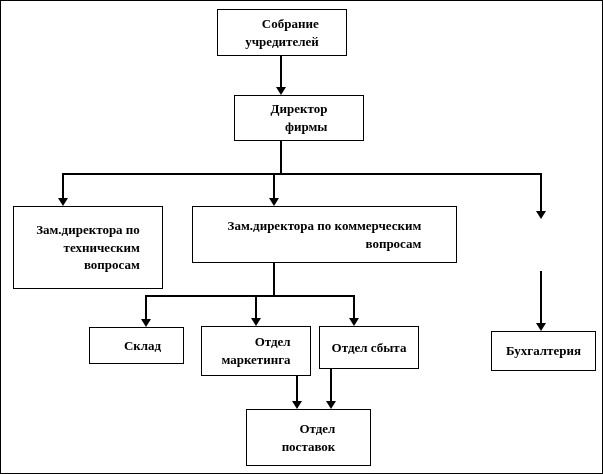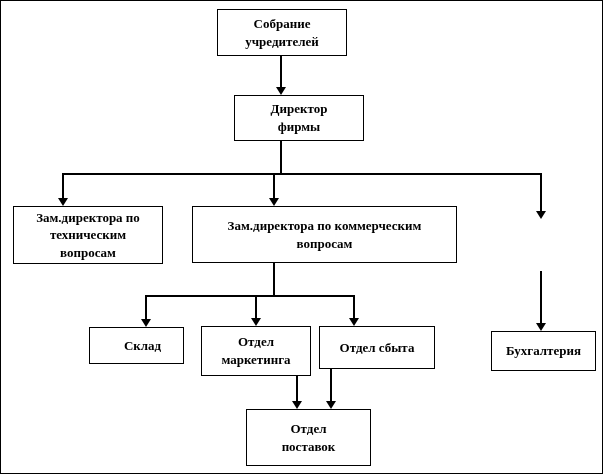--- a/index.html
+++ b/index.html
@@ -16,21 +16,21 @@
     font-family: "Liberation Serif", "DejaVu Serif", serif;
     overflow: hidden;
   }
   .node {
     position: absolute;
     background: #ffffff;
     border: 1px solid #000000;
     display: flex;
     align-items: center;
     justify-content: center;
-    text-align: center;
+    text-align: right;
     font-weight: bold;
     font-size: 13px;
     line-height: 1.35;
     color: #000000;
     white-space: pre-line;
     box-sizing: border-box;
     padding: 2px 4px;
   }
   .vline {
     position: absolute;
@@ -70,21 +70,21 @@
 
   <div class="vline" style="left:61px; top:172px; height:25px;"></div>
   <div class="arrowhead" style="left:57px; top:197px;"></div>
 
   <div class="vline" style="left:272px; top:172px; height:25px;"></div>
   <div class="arrowhead" style="left:268px; top:197px;"></div>
 
   <div class="vline" style="left:539px; top:172px; height:38px;"></div>
   <div class="arrowhead" style="left:535px; top:210px;"></div>
 
-  <div class="node" style="left:12px; top:205px; width:150px; height:58px;">Зам.директора по
+  <div class="node" style="left:12px; top:205px; width:150px; height:83px;">Зам.директора по
 техническим
 вопросам</div>
 
   <div class="node" style="left:178px; top:205px; width:265px; height:57px;margin-left:13px;">Зам.директора по коммерческим
 вопросам</div>
 
 
   <div class="vline" style="left:272px; top:262px; height:34px;"></div>
   <div class="hline" style="left:144px; top:294px; width:210px;"></div>
 
@@ -98,21 +98,21 @@
   <div class="arrowhead" style="left:348px; top:317px;"></div>
 
   <div class="vline" style="left:539px; top:270px; height:52px;"></div>
   <div class="arrowhead" style="left:535px; top:322px;"></div>
 
   <div class="node" style="left:88px; top:326px; width:95px; height:37px;padding-left:16px;">Склад</div>
 
   <div class="node" style="left:200px; top:325px; width:110px; height:50px;">Отдел
 маркетинга</div>
 
-  <div class="node" style="left:318px; top:325px; width:116px; height:43px;">Отдел сбыта</div>
+  <div class="node" style="left:318px; top:325px; width:100px; height:43px;">Отдел сбыта</div>
 
   <div class="node" style="left:490px; top:330px; width:105px; height:40px;">Бухгалтерия</div>
 
   <div class="vline" style="left:295px; top:375px; height:25px;"></div>
   <div class="arrowhead" style="left:291px; top:400px;"></div>
 
   <div class="vline" style="left:329px; top:368px; height:32px;"></div>
   <div class="arrowhead" style="left:325px; top:400px;"></div>
 
   <div class="node" style="left:245px; top:408px; width:125px; height:57px;">Отдел

